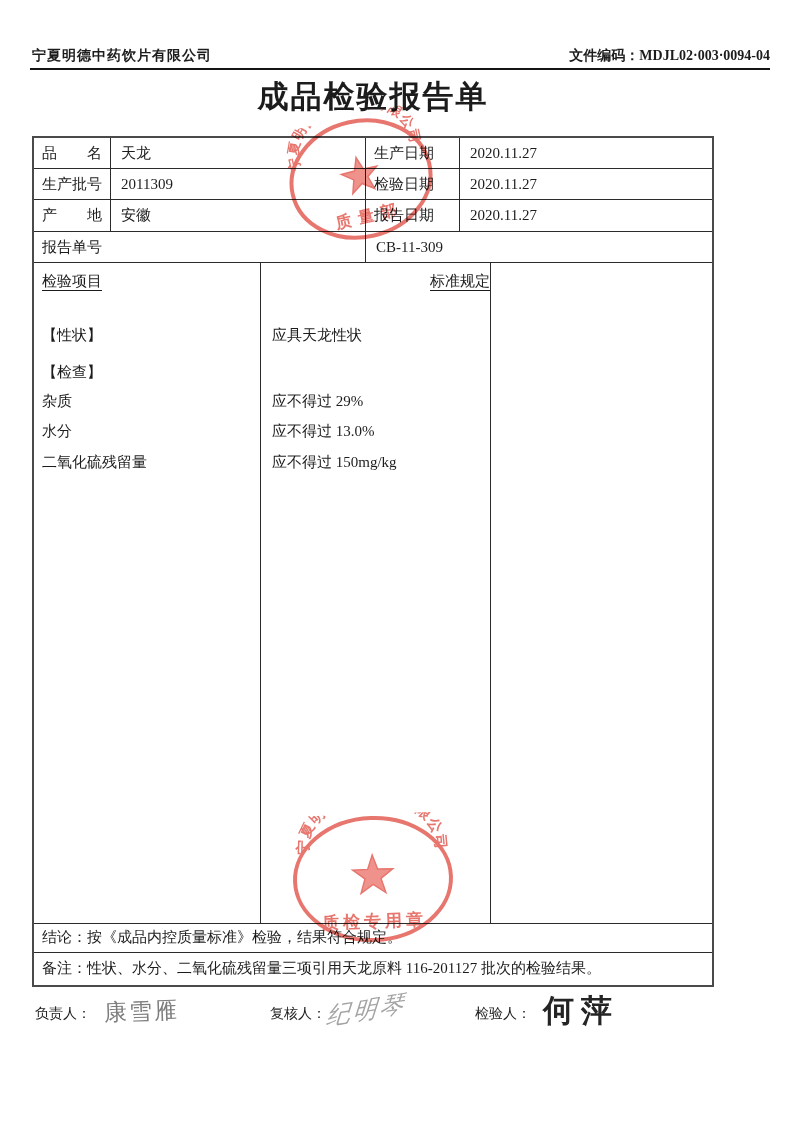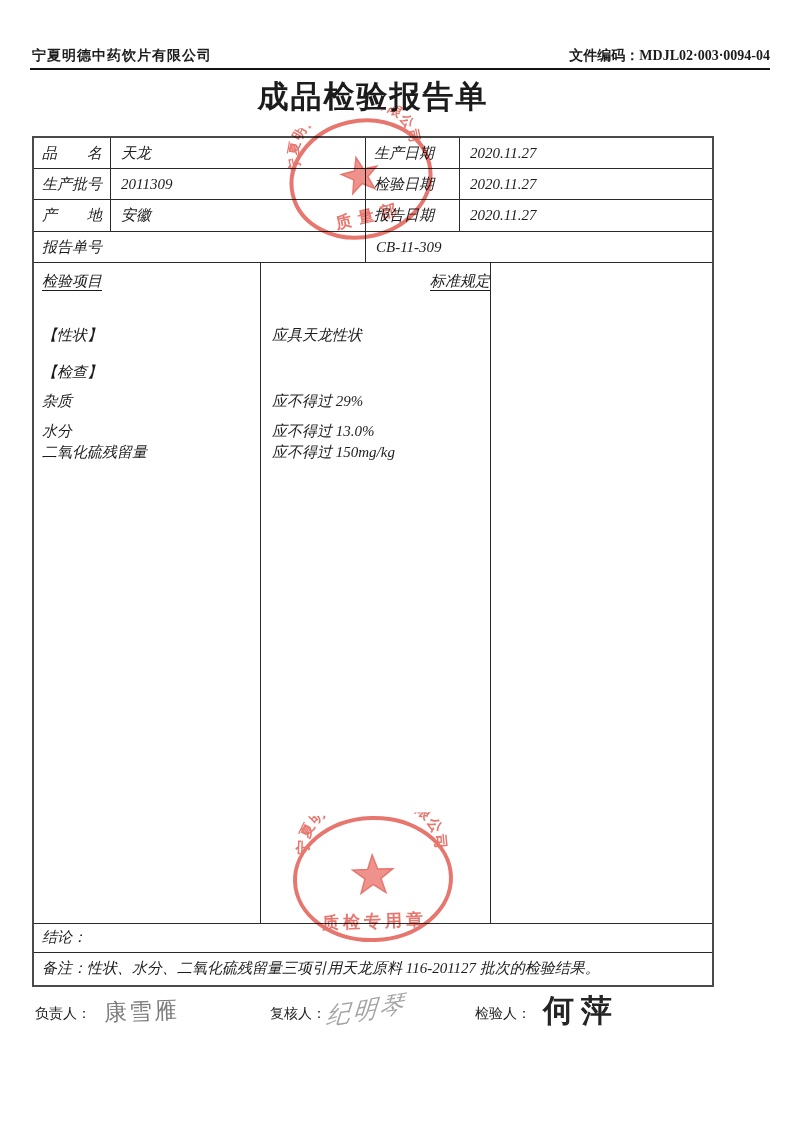--- a/index.html
+++ b/index.html
@@ -10,21 +10,21 @@
   }
   
   .hdr-company{position:absolute;left:32px;top:47px;font-size:14px;font-weight:700;letter-spacing:1px;}
   .hdr-code{position:absolute;right:30px;top:47px;font-size:14px;font-weight:700;}
   .hdr-rule{position:absolute;left:30px;top:68px;width:740px;height:2px;background:#141414;}
   .doc-title{
     position:absolute;left:32px;top:76px;width:682px;text-align:center;
     font-size:31px;font-weight:700;letter-spacing:2px;
   }
   
-  .sheet{position:absolute;left:32px;top:136px;width:682px;border:2px solid #4a4a4a;box-sizing:border-box;font-style:italic;}
+  .sheet{position:absolute;left:32px;top:136px;width:682px;border:2px solid #4a4a4a;box-sizing:border-box;}
   .info-grid{display:grid;grid-template-columns:77px 255px 94px 252px;font-size:15px;}
   .info-grid .cell{
     height:31.2px;line-height:31.2px;padding-left:8px;box-sizing:border-box;
     border-bottom:1px solid #2b2b2b;white-space:nowrap;overflow:hidden;
   }
   .cell.bdr{border-right:1px solid #2b2b2b;}
   .cell.span2a{grid-column:1 / span 2;}
   .cell.span2b{grid-column:3 / span 2;}
   .cell.val{padding-left:10px;}
   
@@ -33,21 +33,21 @@
   .mcol.c1{width:227px;border-right:1px solid #2b2b2b;}
   .mcol.c2{width:230px;border-right:1px solid #2b2b2b;}
   .mcol.c3{width:221px;}
   .mhead{position:absolute;top:9px;text-decoration:underline;text-underline-offset:4px;white-space:nowrap;}
   .c1 .mhead{left:8px;}
   .c2 .mhead,.c3 .mhead{left:0;width:100%;text-align:right;}
   .mrow{position:absolute;white-space:nowrap;}
   .c1 .mrow{left:8px;}
   .c2 .mrow{left:11px;}
   .c3 .mrow{left:8px;}
-  .r1{top:63px;} .r2{top:100px;} .r3{top:129px;} .r4{top:159px;} .r5{top:180px;}
+  .r1{top:63px;} .r2{top:100px;} .r3{top:129px;} .r4{top:159px;} .r5{top:190px;}
   
   .conc-row,.remark-row{
     border-top:1px solid #2b2b2b;font-size:15px;padding-left:8px;box-sizing:border-box;
     display:flex;align-items:center;white-space:nowrap;
   }
   .conc-row{height:29px;}
   .remark-row{height:33px;}
   
   .sig-label{position:absolute;font-size:14px;white-space:nowrap;}
   .sig-name{position:absolute;white-space:nowrap;}
@@ -105,20 +105,21 @@
         <div class="mhead">标准规定</div>
         <div class="mrow r1">应具天龙性状</div>
         <div class="mrow r3">应不得过 29%</div>
         <div class="mrow r4">应不得过 13.0%</div>
         <div class="mrow r5">应不得过 150mg/kg</div>
       </div>
     </div>
 
     <div class="conc-row">
       <span>结论：</span>
+      <span>按《成品内控质量标准》检验，结果符合规定。</span>
     </div>
 
     <div class="remark-row">
       <span>备注：</span>
       <span>性状、水分、二氧化硫残留量三项引用天龙原料 116-201127 批次的检验结果。</span>
     </div>
   </div>
 
   <div class="sig-label" style="left:35px;top:1005px;">负责人：</div>
   <div class="sig-name sig-1">康雪雁</div>

